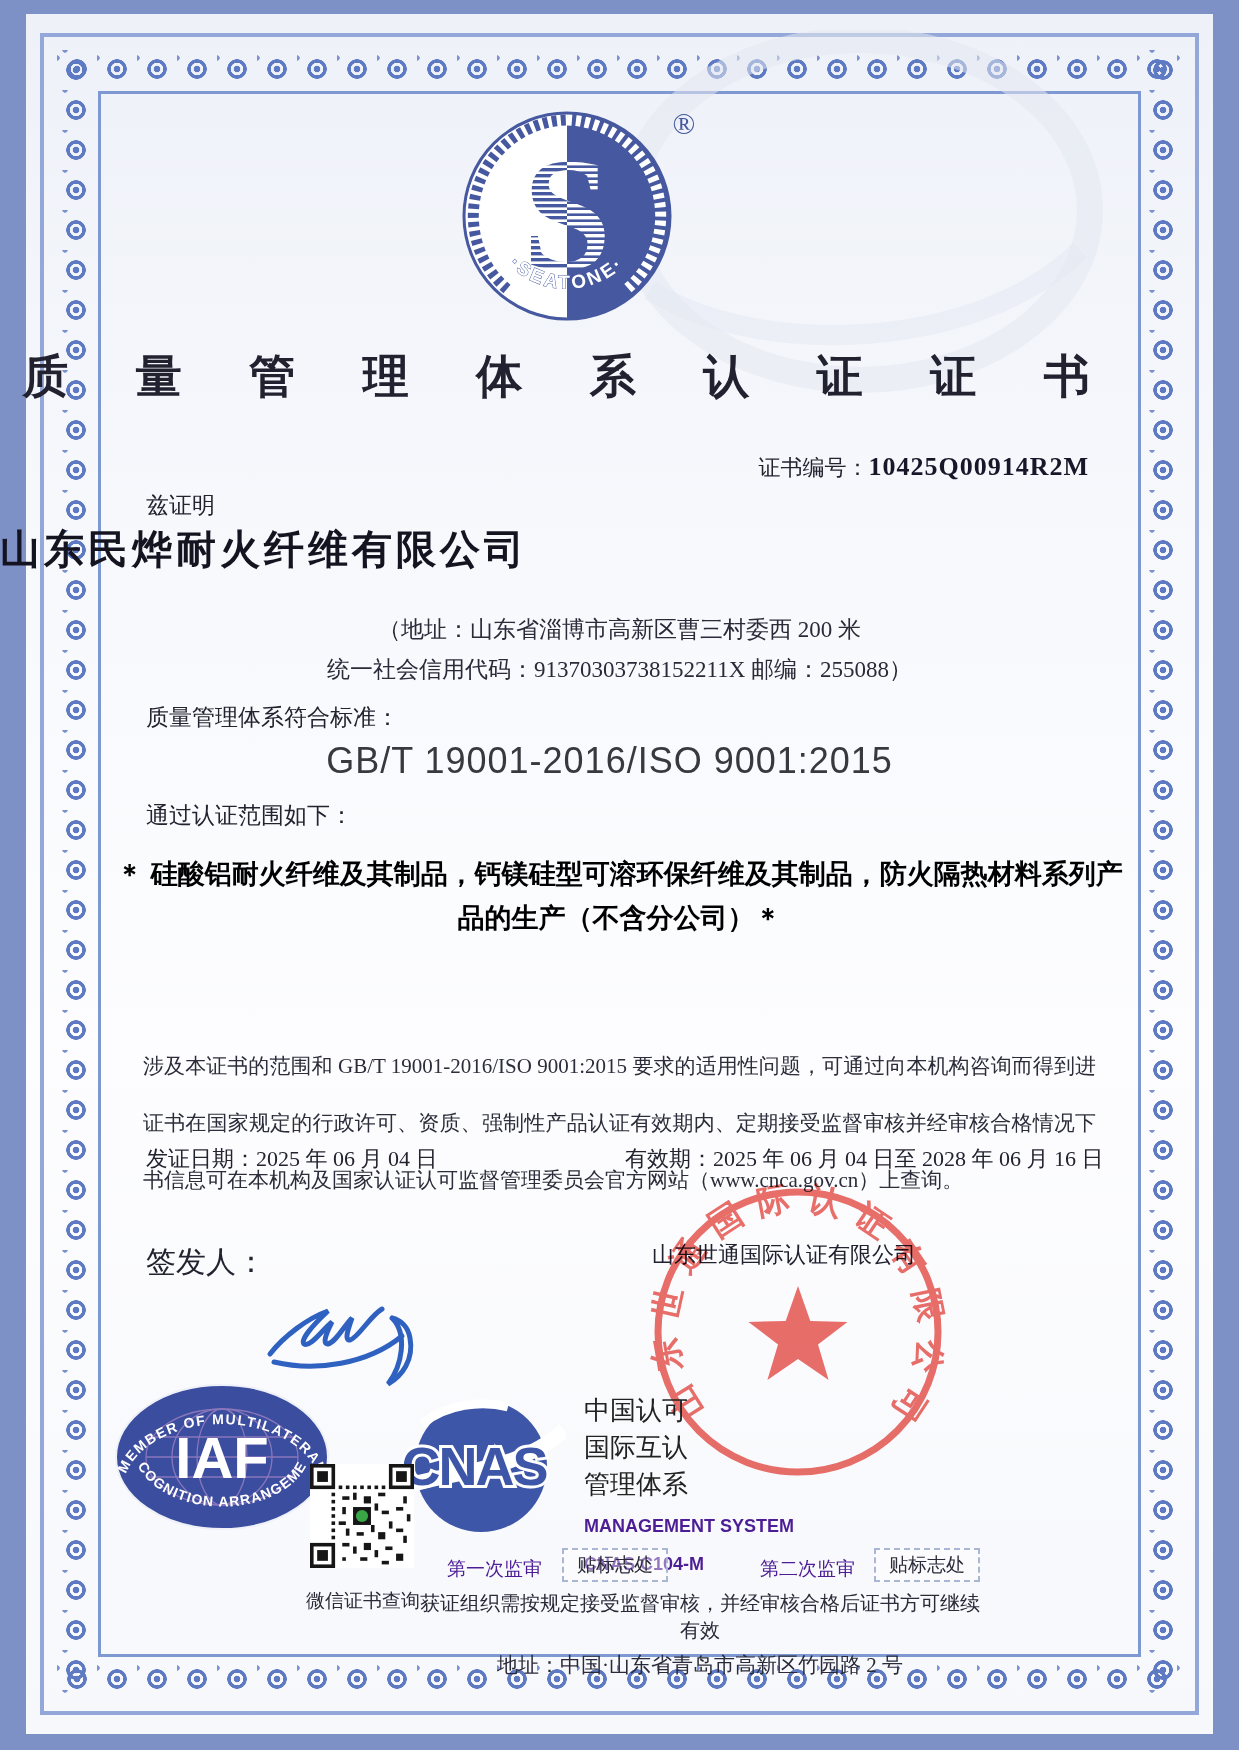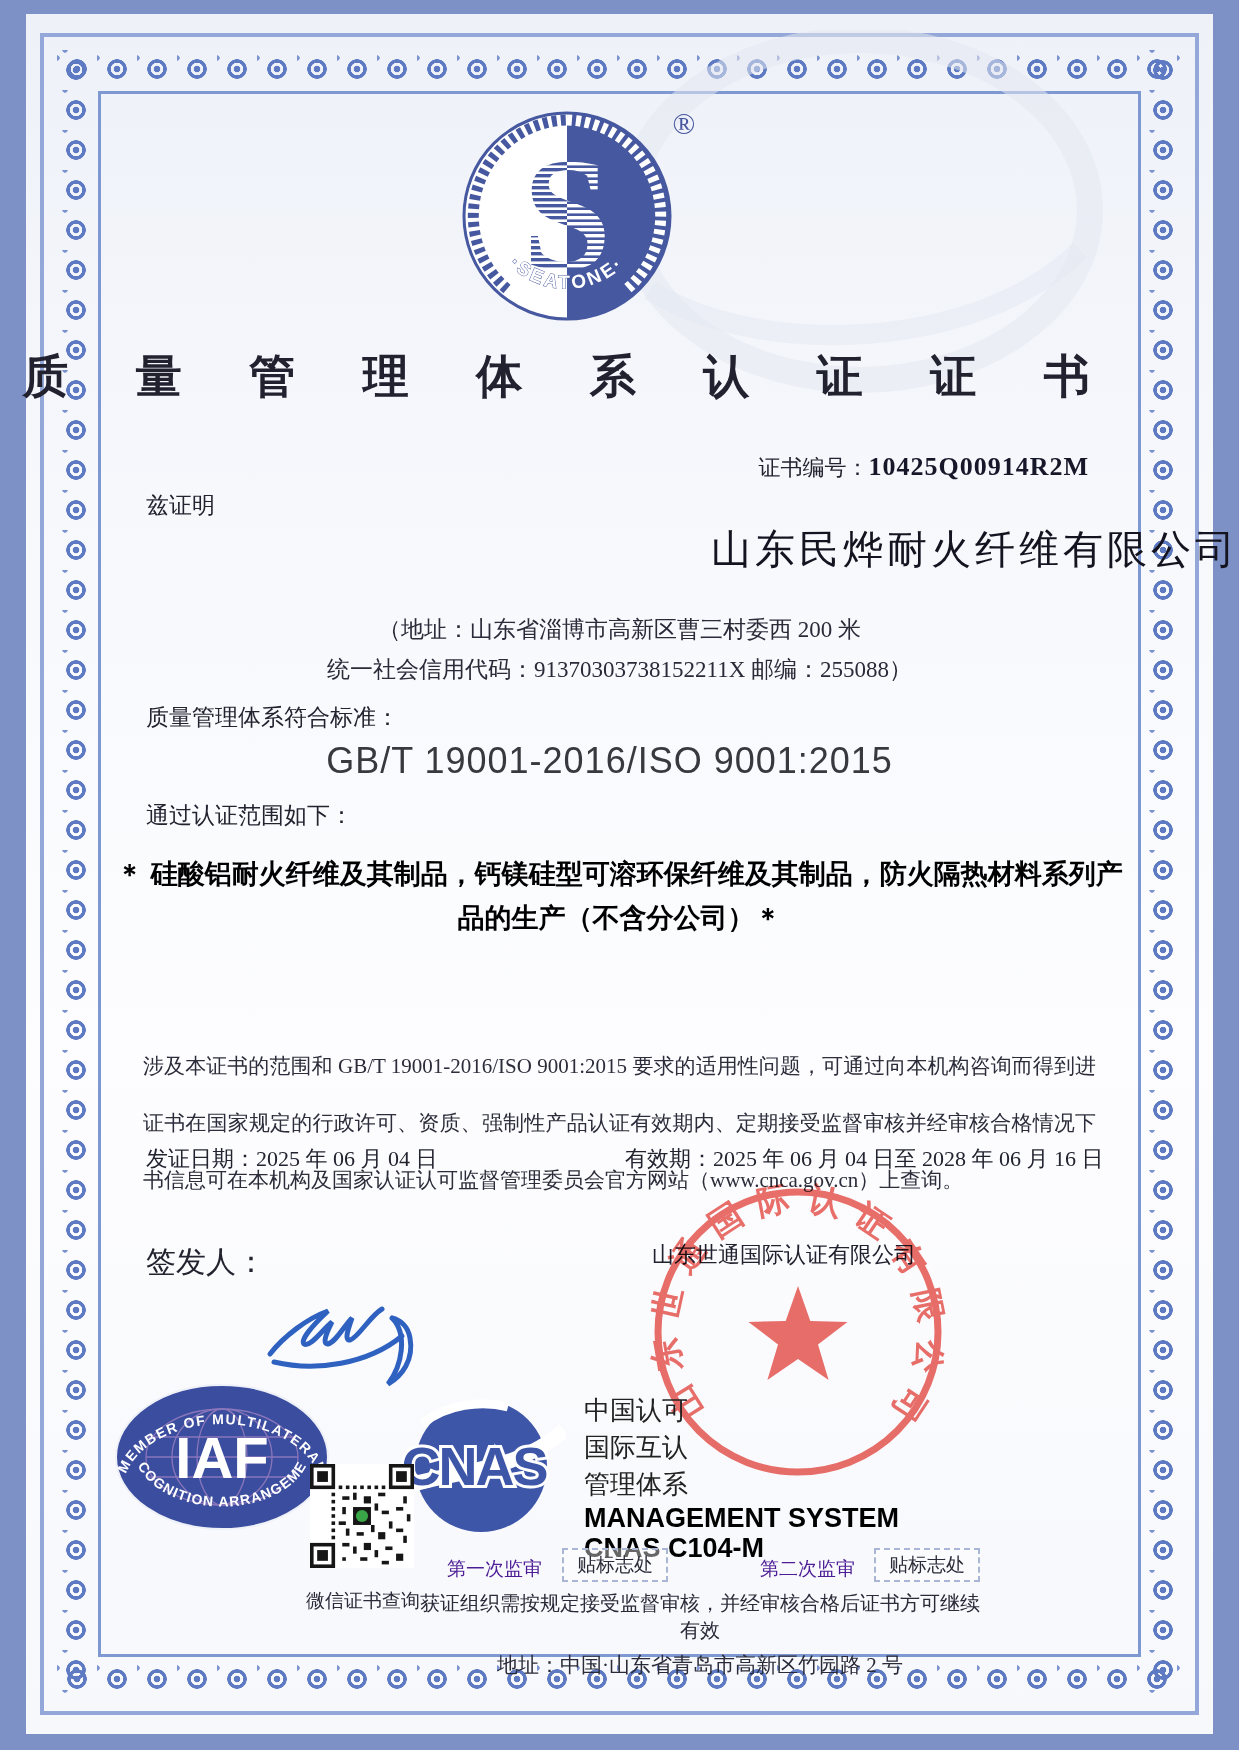--- a/index.html
+++ b/index.html
@@ -32,21 +32,21 @@
   .watermark { position:absolute; left:560px; top:30px; pointer-events:none; }
 
   
   .abs { position:absolute; }
   .seatone-logo { left:452px; top:96px; }
   .title { left:0; width:1140px; top:346px; text-align:center; font-size:46px; font-weight:bold;
     letter-spacing:28px; color:#21212f; }
   .certno { left:0; right:150px; top:452px; text-align:right; font-size:22px; }
   .certno b { font-size:26px; letter-spacing:1px; color:#17172a; }
   .hereby { left:146px; top:490px; font-size:23px; }
-  .company { left:0; right:0; top:522px; text-align:right; font-size:40px; font-weight:normal; color:#141420; letter-spacing:4px; }
+  .company { left:0; right:0; top:522px; text-align:left; font-size:40px; font-weight:bold; color:#141420; letter-spacing:4px; }
   .addr { left:0; right:0; text-align:center; font-size:23px; color:#2a2a38; }
   .addr1 { top:614px; } .addr2 { top:654px; }
   .label-left { left:146px; font-size:23px; }
   .std-label { top:702px; }
   .standard { left:0; right:20px; top:740px; text-align:center; font-size:36px;
     font-family:"Liberation Sans","DejaVu Sans",sans-serif; color:#38383f; letter-spacing:1px; }
   .scope-label { top:800px; }
   .scope { left:110px; right:110px; top:852px; text-align:center; font-size:27px; font-weight:bold;
     font-family:"Liberation Sans","DejaVu Sans",sans-serif; color:#000000; line-height:44px; }
   .disclaimer { left:143px; right:143px; top:1038px; font-size:21px; color:#2c2c3a; }
@@ -56,22 +56,22 @@
   .issue { left:146px; }
   .valid { left:625px; }
   .signer { left:146px; top:1242px; font-size:30px; }
   .issuer { left:652px; top:1240px; font-size:22px; color:#20202e; }
   .signature { left:250px; top:1278px; }
   .stamp { left:648px; top:1180px; mix-blend-mode:multiply; opacity:.85; }
   .iaf { left:110px; top:1380px; }
   .cnas { left:386px; top:1392px; }
   .cnas-text { left:584px; top:1392px; }
   .cnas-text .cn { font-size:26px; line-height:37px; font-family:"Liberation Sans","DejaVu Sans",sans-serif; color:#222; }
-  .cnas-text .en { font-size:27px; line-height:30px; font-weight:bold;
-    font-family:"Liberation Sans","DejaVu Sans",sans-serif; color:#000000; }
+  .cnas-text .en { font-size:18px; line-height:30px; font-weight:bold;
+    font-family:"Liberation Sans","DejaVu Sans",sans-serif; color:#4c1d95;margin-top:8px; }
   .qr { left:310px; top:1464px; }
   .qr-caption { left:283px; top:1588px; width:160px; text-align:center; font-size:19px; color:#2a2a38; }
   .audit-label { font-size:19px; top:1556px; color:#4c1d95; }
   .a1 { left:447px; } .a2 { left:760px; }
   .sticker-box { top:1548px; width:106px; height:34px; border:2px dashed #a9b6d6; font-size:19px;
     color:#2a2a38; display:flex; align-items:center; justify-content:center; background:rgba(255,255,255,.4); }
   .b1 { left:562px; } .b2 { left:874px; }
   .foot-center { left:420px; width:560px; text-align:center; color:#2a2a38; }
   .note { top:1590px; font-size:20px; }
   .orgaddr { top:1623px; font-size:21px;margin-top:28px; }

